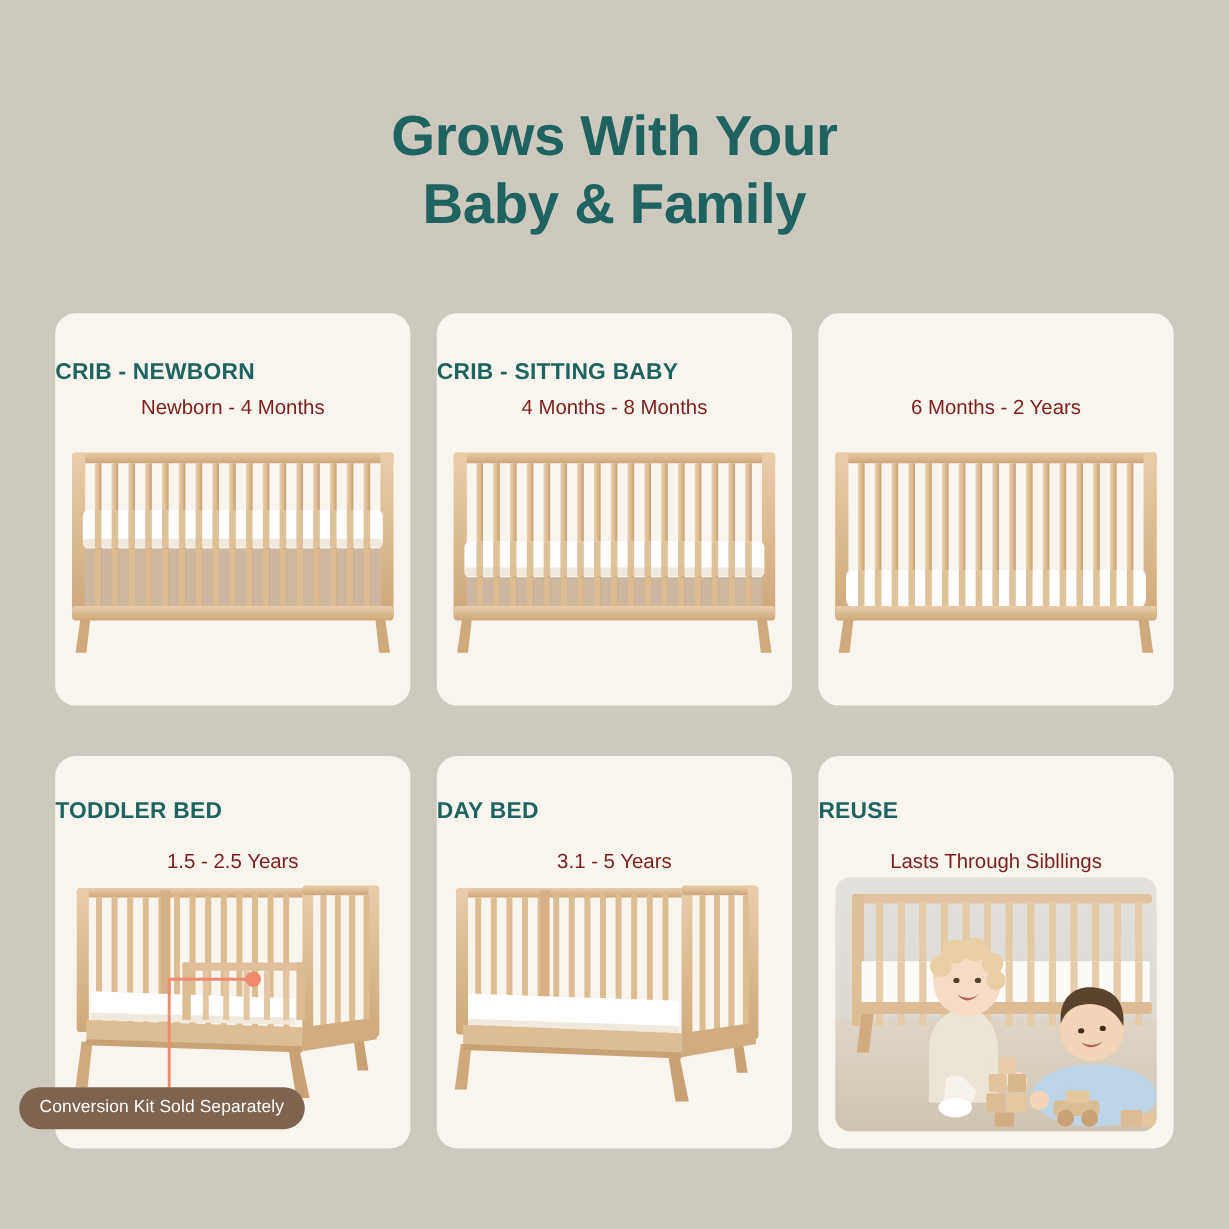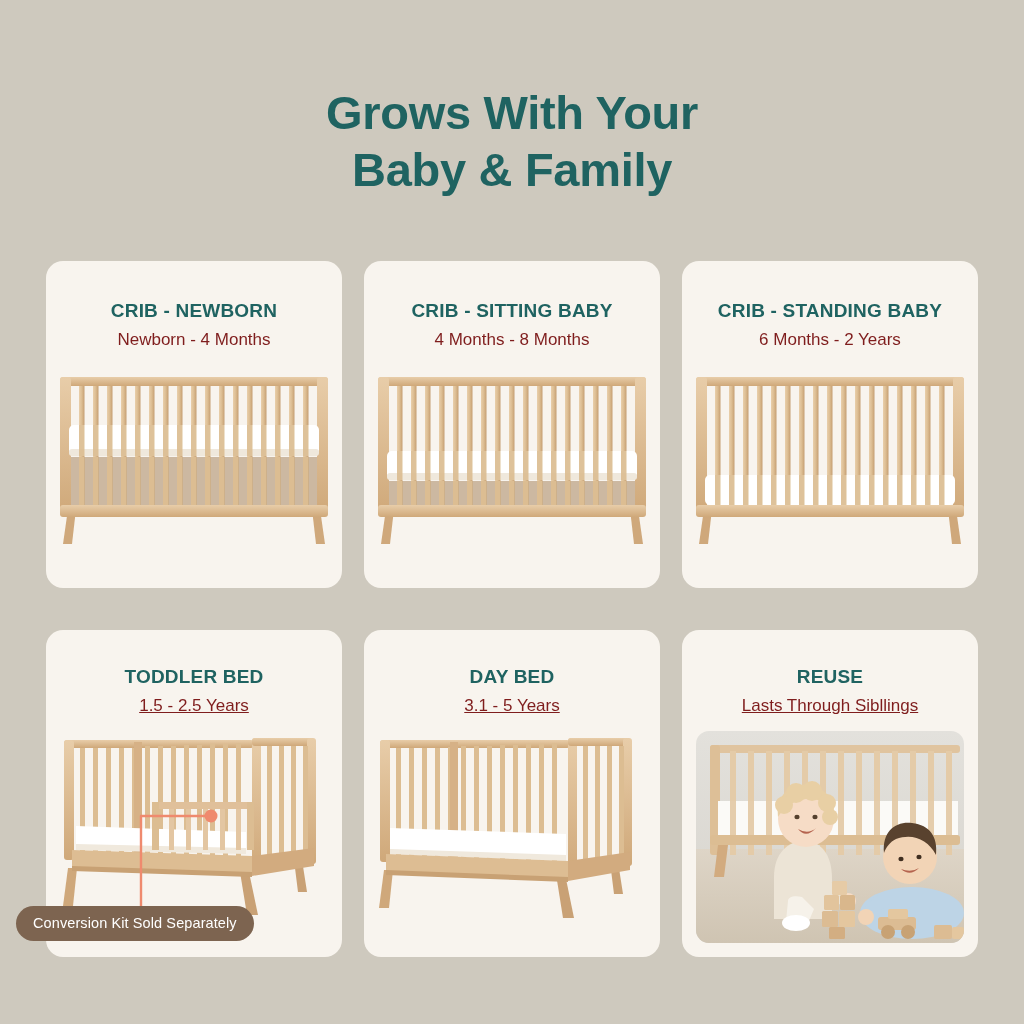--- a/index.html
+++ b/index.html
@@ -29,31 +29,31 @@
     grid-template-rows:327px 327px;
     column-gap:22px;row-gap:42px;
   }
   .card{
     background:#f8f4ee;border-radius:17px;
     position:relative;overflow:hidden;
   }
 
   .card-title{
     position:absolute;left:0;top:0;width:100%;
-    text-align:center;color:#1f6361;
+    color:#1f6361;
     font-size:19px;font-weight:700;letter-spacing:.2px;
   }
   .r1 .card-title{top:39px;}
   .r2 .card-title{top:36px;}
   .card-sub{
     position:absolute;left:0;width:100%;text-align:center;
     color:#7f1d1d;font-size:17px;
   }
   .r1 .card-sub{top:69px;}
-  .r2 .card-sub{top:66px;text-decoration:underline;}
+  .r2 .card-sub{top:78px;}
 
   .art{position:absolute;left:0;width:100%;}
   .r1 .art{top:108px;height:200px;}
   .r2 .art{top:100px;height:215px;}
   .art svg{display:block;width:100%;height:100%;}
 
   
   .photo-wrap{
     position:absolute;left:14px;top:101px;
     width:268px;height:212px;border-radius:13px;overflow:hidden;
@@ -245,21 +245,20 @@
             <rect x="229" y="112" width="5.5" height="28"></rect>
               <rect x="243" y="112" width="5.5" height="28"></rect>
             <rect x="257" y="112" width="5.5" height="28"></rect>
           </g>
           <rect x="14" y="136" width="268" height="12" rx="3" fill="url(#wd1)"></rect>
         </svg>
       </div>
     </div>
 
     <div class="card r1">
-      <div class="card-title">CRIB - STANDING BABY</div>
       <div class="card-sub">6 Months - 2 Years</div>
       <div class="art">
         <svg viewBox="0 0 296 200" preserveAspectRatio="xMidYMid meet">
           <path d="M22 140 L30 140 L26 175 L17 175 Z" fill="#cfa87b"></path>
           <path d="M266 140 L274 140 L279 175 L270 175 Z" fill="#cfa87b"></path>
           <rect x="14" y="8" width="268" height="9" rx="3" fill="url(#wd1)"></rect>
           <rect x="14" y="8" width="11" height="138" rx="3" fill="url(#wd1)"></rect>
           <rect x="271" y="8" width="11" height="138" rx="3" fill="url(#wd1)"></rect>
           <g fill="url(#slat1)">
             <rect x="33" y="17" width="5.5" height="123"></rect>

